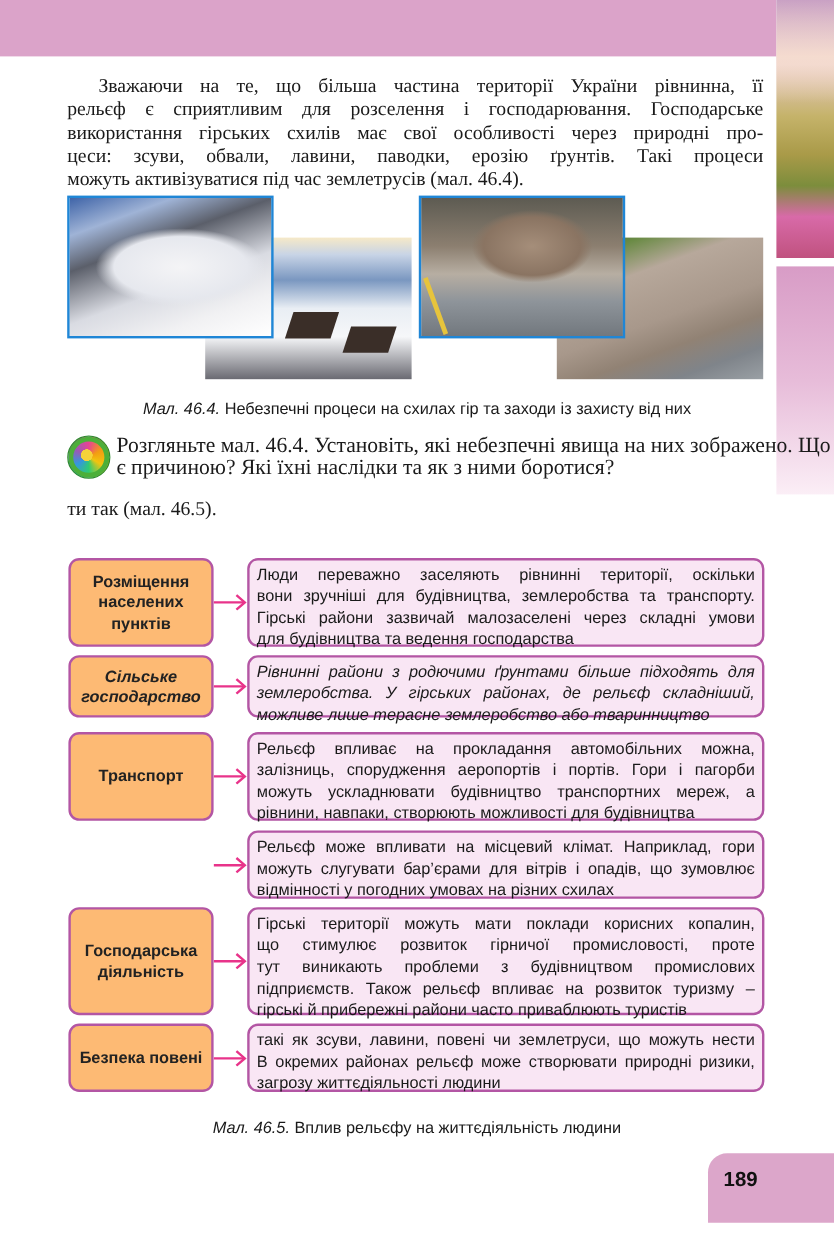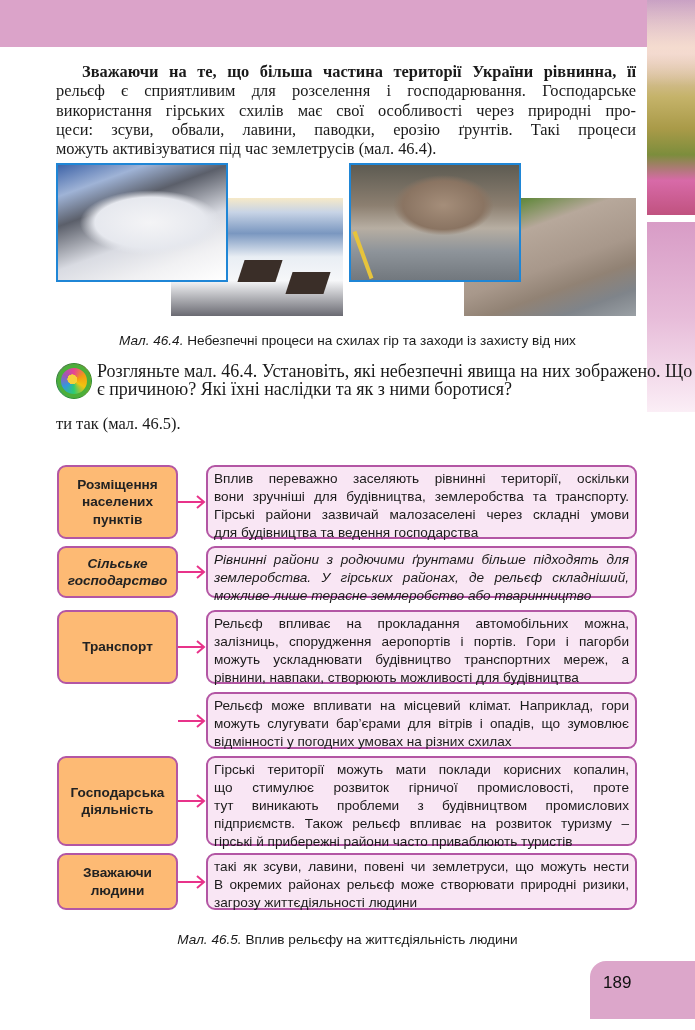--- a/index.html
+++ b/index.html
@@ -103,35 +103,35 @@
       box-sizing: border-box;
       background: #f9e6f4; border: 2px solid #b356a4; border-radius: 9px;
       padding: 3px 6px 0 6px;
       font-size: 13.6px; line-height: 18px; color: #1a1a1a;
     }
     .desc .line { display: block; white-space: nowrap; text-align: justify; text-align-last: justify; }
     .desc .line.last { text-align-last: left; }
 
     .page-tab {
       position: absolute; left: 590px; top: 961px; width: 105px; height: 58px;
-      background: #dca6ca; border-top-left-radius: 16px;
+      background: #dca6ca; border-top-left-radius: 16px; font-weight: bold;
     }
     .page-num {
       position: absolute; left: 13px; top: 12px; font-size: 17px; color: #111;
     }
   </style>
 </head>
 <body>
 
 <div class="header-bar"></div>
 <div class="side-photo"></div>
 <div class="side-gradient"></div>
 
 <p class="para" style="top:62px; text-indent:0;">
-  <span class="line" style="padding-left:26px;font-weight:bold;">Зважаючи на те, що більша частина території України рівнинна, її</span>
+  <span class="line" style="padding-left:26px;">Зважаючи на те, що більша частина території України рівнинна, її</span>
   <span class="line">рельєф є сприятливим для розселення і господарювання. Господарське</span>
   <span class="line">використання гірських схилів має свої особливості через природні про-</span>
   <span class="line">цеси: зсуви, обвали, лавини, паводки, ерозію ґрунтів. Такі процеси</span>
   <span class="line last">можуть активізуватися під час землетрусів (мал. 46.4).</span>
 </p>
 
 <div class="photo framed ph-avalanche" title="Лавина на гірському схилі"></div>
 <div class="photo ph-barriers" title="Снігозатримувальні конструкції на схилі">
   <div class="fence" style="left:70px; top:62px;"></div>
   <div class="fence" style="left:118px; top:74px;"></div>
@@ -155,21 +155,21 @@
   <span class="line last">ти так (мал. 46.5).</span>
 </p>
 
 <div class="row" style="top:465px; height:74px;">
   <div class="term">Розміщення населених пунктів</div>
   <svg class="arrow" viewBox="0 0 28 14">
       <line x1="0" y1="7" x2="25" y2="7" stroke="#e8338a" stroke-width="2"></line>
       <polyline points="19,1 26,7 19,13" fill="none" stroke="#e8338a" stroke-width="2"></polyline>
     </svg>
   <div class="desc">
-    <span class="line">Вплив переважно заселяють рівнинні території, оскільки</span>
+    <span class="line">Люди переважно заселяють рівнинні території, оскільки</span>
     <span class="line">вони зручніші для будівництва, землеробства та транспорту.</span>
     <span class="line">Гірські райони зазвичай малозаселені через складні умови</span>
     <span class="line last">для будівництва та ведення господарства</span>
   </div>
 </div>
 
 <div class="row" style="top:546px; height:52px;font-style:italic;">
   <div class="term">Сільське господарство</div>
   <svg class="arrow" viewBox="0 0 28 14">
       <line x1="0" y1="7" x2="25" y2="7" stroke="#e8338a" stroke-width="2"></line>
@@ -217,21 +217,21 @@
   <div class="desc">
     <span class="line">Гірські території можуть мати поклади корисних копалин,</span>
     <span class="line">що стимулює розвиток гірничої промисловості, проте</span>
     <span class="line">тут виникають проблеми з будівництвом промислових</span>
     <span class="line">підприємств. Також рельєф впливає на розвиток туризму –</span>
     <span class="line last">гірські й прибережні райони часто приваблюють туристів</span>
   </div>
 </div>
 
 <div class="row" style="top:853px; height:57px;">
-  <div class="term">Зважаючи людини</div>
+  <div class="term">Безпека повені</div>
   <svg class="arrow" viewBox="0 0 28 14">
       <line x1="0" y1="7" x2="25" y2="7" stroke="#e8338a" stroke-width="2"></line>
       <polyline points="19,1 26,7 19,13" fill="none" stroke="#e8338a" stroke-width="2"></polyline>
     </svg>
   <div class="desc">
     <span class="line">такі як зсуви, лавини, повені чи землетруси, що можуть нести</span>
     <span class="line">В окремих районах рельєф може створювати природні ризики,</span>
     <span class="line last">загрозу життєдіяльності людини</span>
   </div>
 </div>

